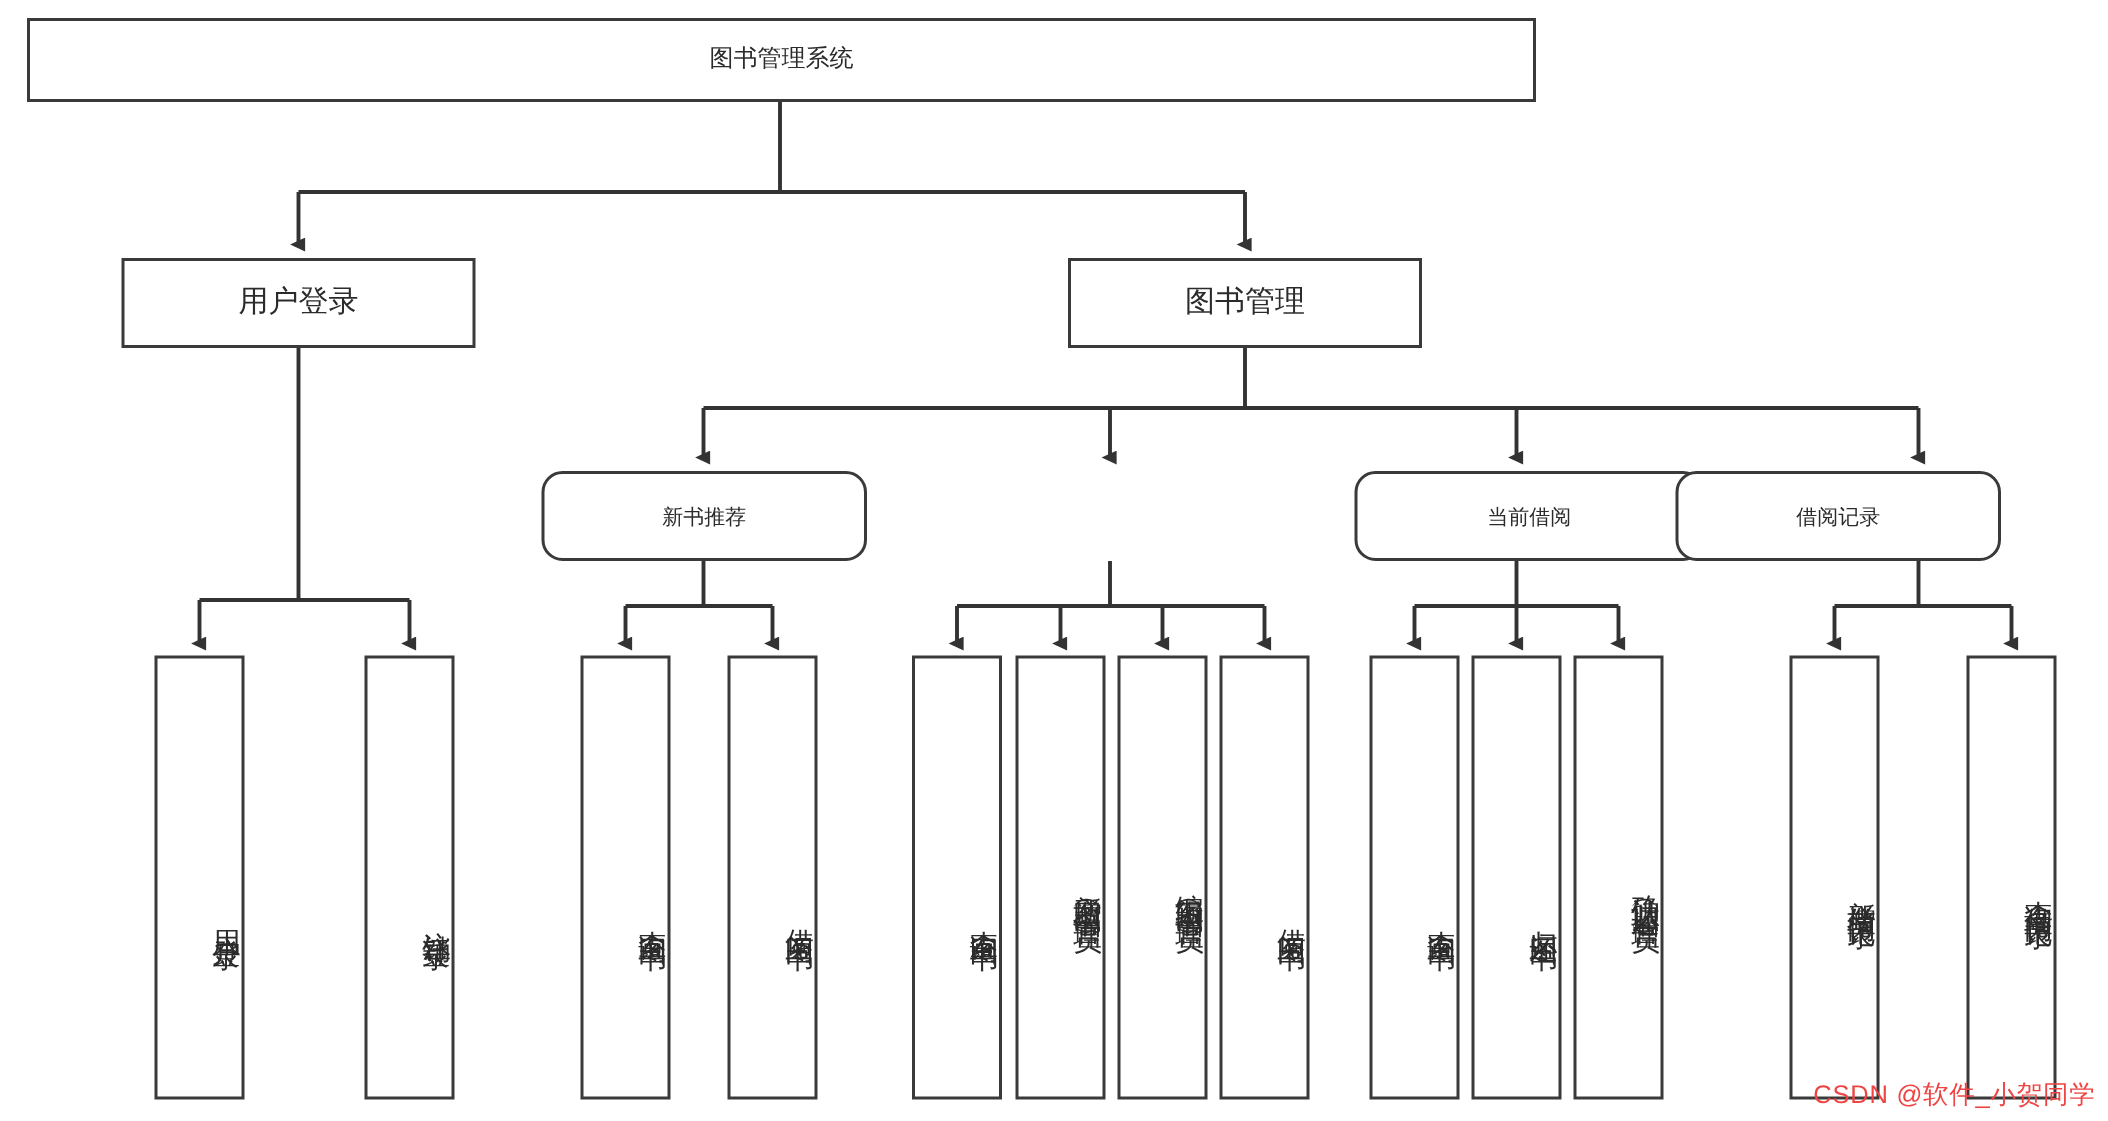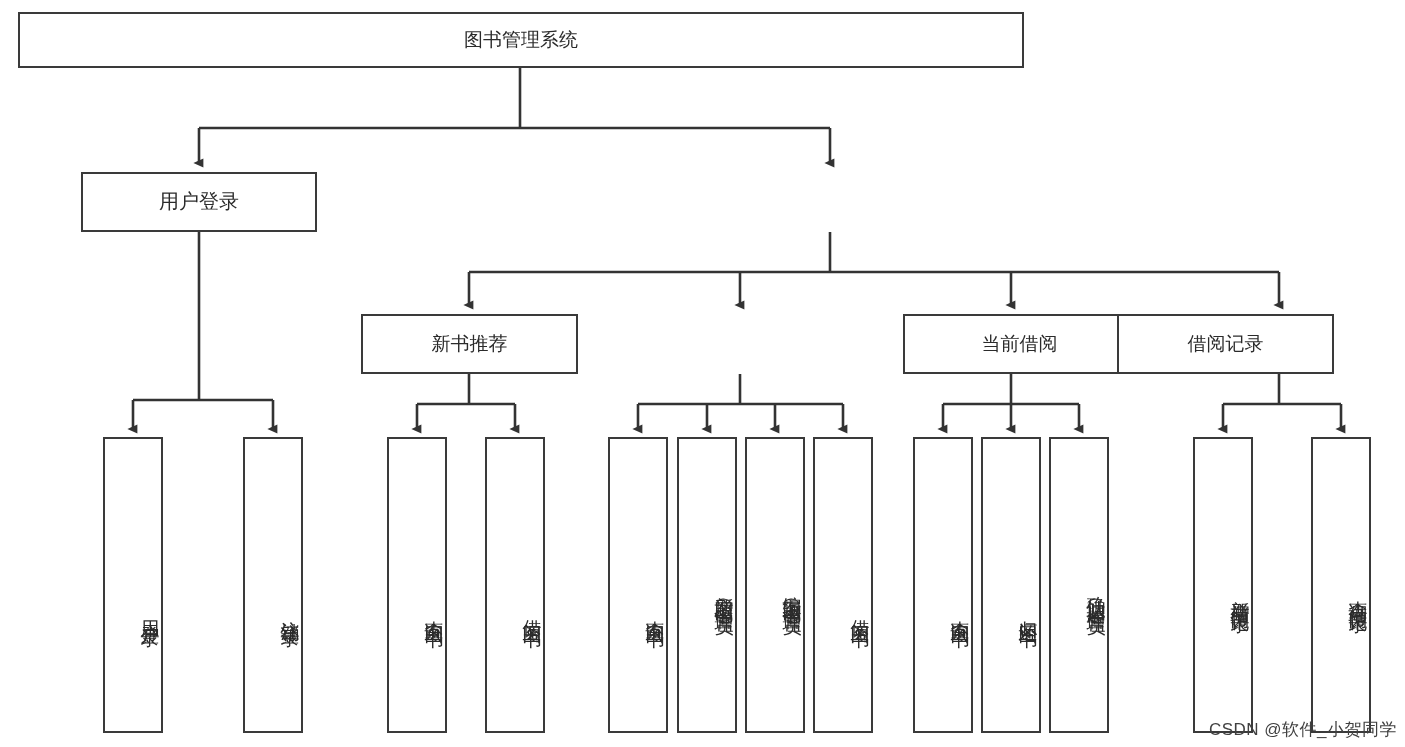--- a/index.html
+++ b/index.html
@@ -32,27 +32,28 @@
     border: 2px solid #3a3a3a;
     display: flex;
     align-items: center;
     justify-content: center;
     color: #2b2b2b;
     line-height: 1.18;
     text-align: center;
     z-index: 3;
   }
   .node.root {
-    font-size: 19px;
+    font-size: 16px;
   }
   .node.lvl2 {
     font-size: 20px;
   }
   .node.lvl3 {
-    font-size: 19px;
+    font-size: 14px;
+    border-radius: 14px;
   }
   .node.leaf {
     font-size: 19px;
     writing-mode: vertical-rl;
     text-orientation: upright;
     letter-spacing: 3px;
     align-items: flex-start;
     justify-content: center;
     padding-top: 52px;
   }
@@ -62,21 +63,21 @@
   .node.leaf .vtext {
     writing-mode: vertical-rl;
     text-orientation: upright;
     display: block;
   }
   .watermark {
     position: absolute;
     right: 8px;
     bottom: 6px;
     font-size: 17px;
-    color: #404040;
+    color: #ef4444;
     letter-spacing: 0.5px;
     z-index: 5;
     white-space: nowrap;
   }
 </style>
 </head>
 <body>
 
 <div id="canvas">
 
@@ -131,20 +132,23 @@
     </g>
   </svg>
 
   <div class="node root" style="left:18px; top:12px; width:1006px; height:56px;">
     <span>图书管理系统</span>
   </div>
 
   <div class="node lvl2" style="left:81px; top:172px; width:236px; height:60px;">
     <span>用户登录</span>
   </div>
+  <div class="node lvl2" style="left:712px; top:172px; width:236px; height:60px;">
+    <span>图书管理</span>
+  </div>
 
   <div class="node lvl3" style="left:361px; top:314px; width:217px; height:60px;">
     <span>新书推荐</span>
   </div>
   <div class="node lvl3" style="left:903px; top:314px; width:233px; height:60px;">
     <span>当前借阅</span>
   </div>
   <div class="node lvl3" style="left:1117px; top:314px; width:217px; height:60px;">
     <span>借阅记录</span>
   </div>

